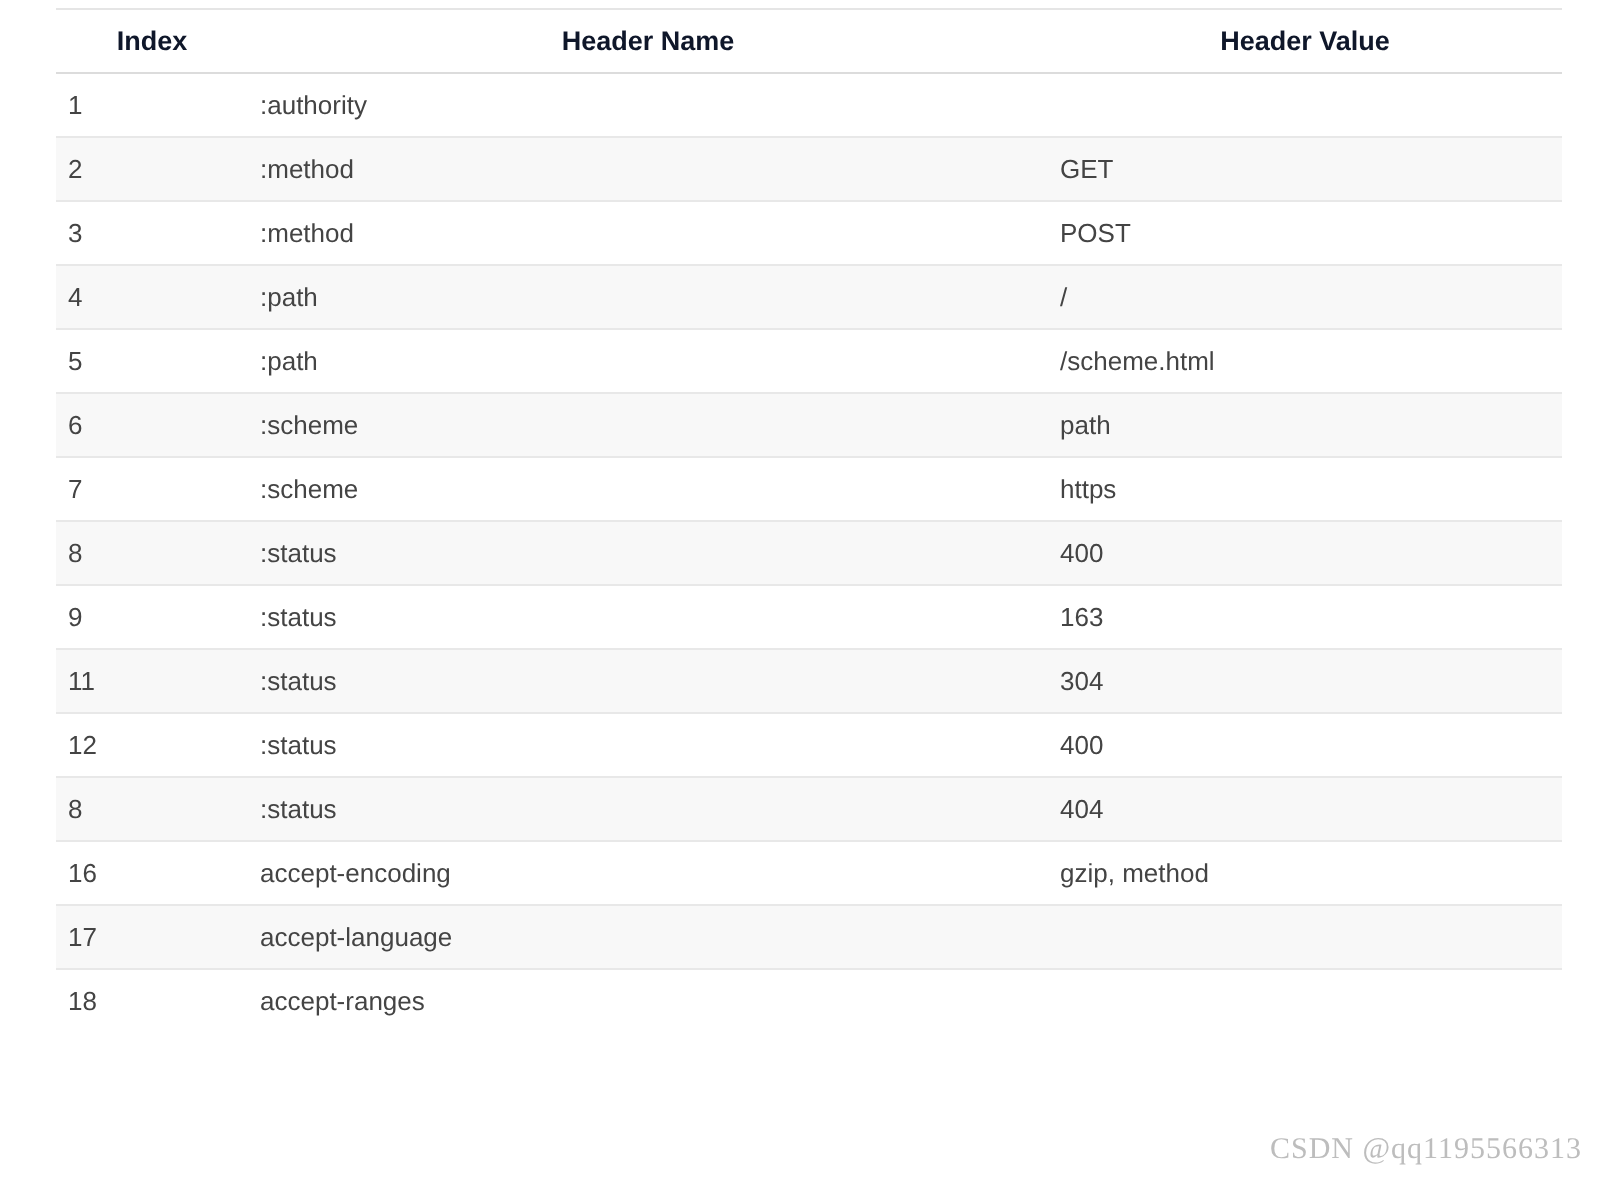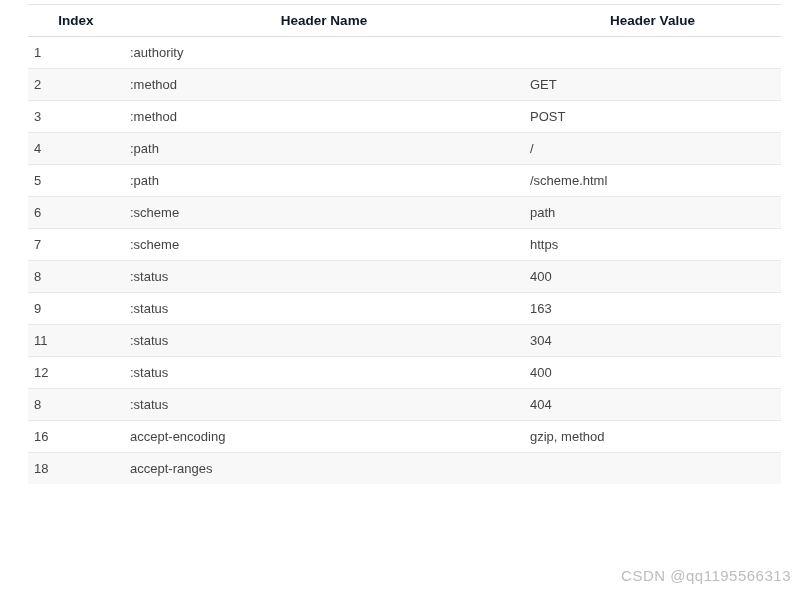--- a/index.html
+++ b/index.html
@@ -46,21 +46,21 @@
   col.idx   { width: 96px; }
   col.name  { width: 400px; }
   col.value { width: auto; }
   .watermark {
     position: absolute;
     right: 18px;
     bottom: 10px;
     font-size: 15px;
     color: #bdbdbd;
     letter-spacing: 0.5px;
-    font-family: Liberation Sans, sans-serif;
+    font-family: Liberation Serif, serif;
     user-select: none;
     pointer-events: none;
   }
 </style>
 </head>
 <body>
 
 <div class="table-wrap">
   <table>
     <colgroup>
@@ -135,20 +135,25 @@
           <td>8</td>
           <td>:status</td>
           <td>404</td>
         </tr>
         <tr>
           <td>16</td>
           <td>accept-encoding</td>
           <td>gzip, method</td>
         </tr>
         <tr>
+          <td>17</td>
+          <td>accept-language</td>
+          <td></td>
+        </tr>
+        <tr>
           <td>18</td>
           <td>accept-ranges</td>
           <td></td>
         </tr>
       </tbody>
   </table>
 </div>
 
 <div class="watermark">CSDN @qq1195566313</div>
 

